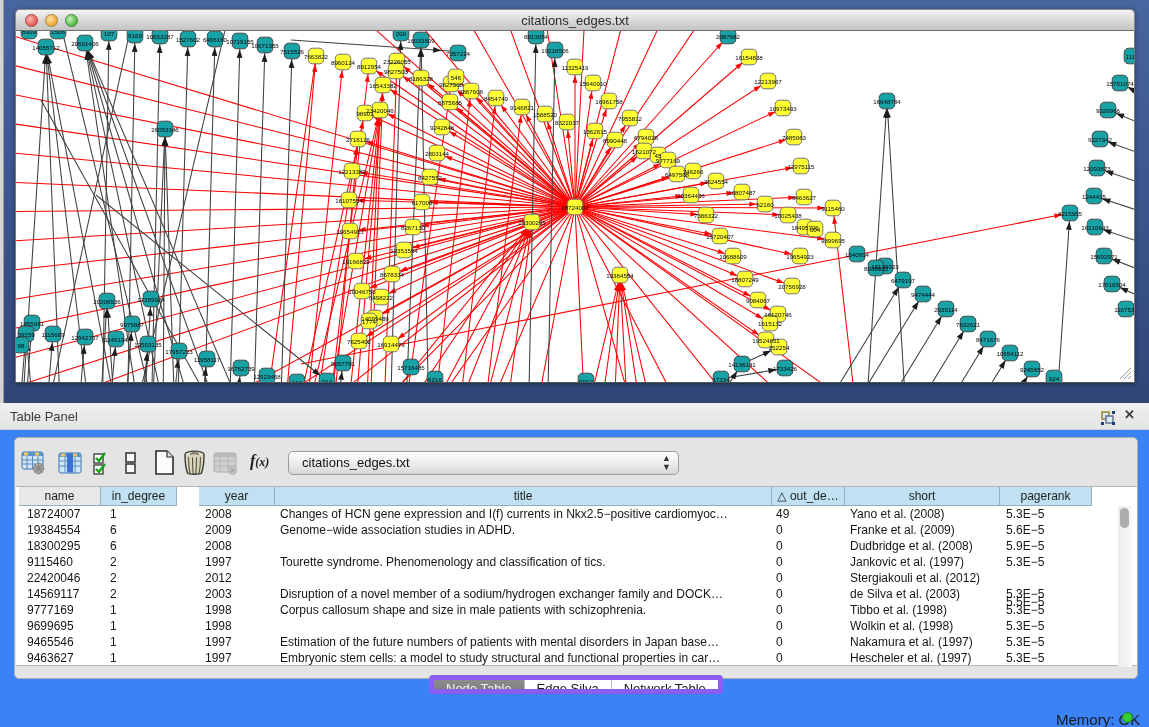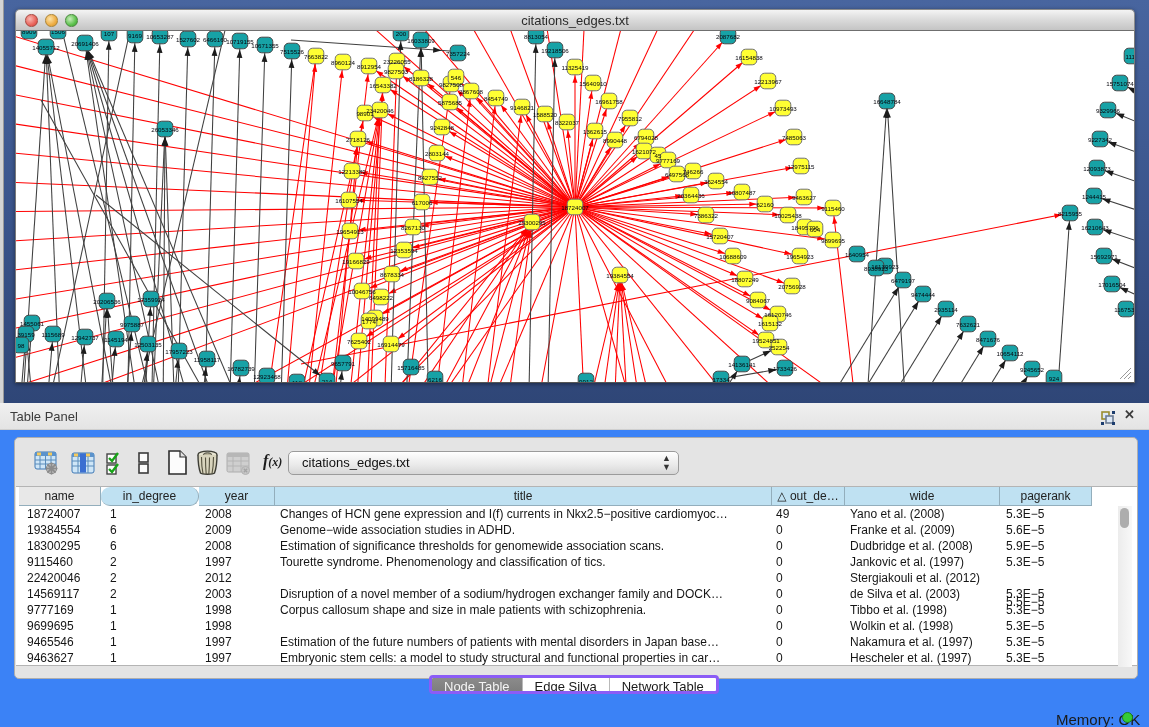--- a/index.html
+++ b/index.html
@@ -18,33 +18,33 @@
 #tly { left:30px; background:radial-gradient(circle at 4px 4px,#fce3a8,#eead44 60%,#d4952a); border:1px solid #ad8638;}
 #tlg { left:50px; background:radial-gradient(circle at 4px 4px,#c9ecbb,#5cc24d 60%,#3d9c31); border:1px solid #4c8a40;}
 #canvas { left:0; top:22px; width:1120px; height:352px; background:#fff; border-left:1px solid #7a7a7a; border-right:1px solid #7a7a7a; border-bottom:1px solid #555; }
 #grip { right:2px; bottom:2px; width:14px; height:14px; }
 
 #panel { left:0; top:403px; width:1149px; height:324px; background:#3b82f6; }
 #phead { left:0; top:0; width:1149px; height:27px; background:linear-gradient(#f0f0f0,#e4e4e4); border-bottom:1px solid #cfcfcf; }
 #phead span { position:absolute; left:10px; top:6px; font-size:13px; color:#3c3c3c; }
 #pclose { left:1124px; top:5px; font-size:15px; font-weight:bold; color:#111; }
 #container { left:14px; top:34px; width:1124px; height:242px; background:#e4e4e4; border:1px solid #aeaeae; border-radius:5px; }
-#toolbar { left:13px; top:0; width:100%; height:48px; }
+#toolbar { left:0; top:0; width:100%; height:48px; }
 #combo { left:273px; top:13px; width:391px; height:24px; border:1px solid #9b9b9b; border-radius:5px;
   background:linear-gradient(#ffffff,#e9e9e9 60%,#d7d7d7); font-size:13px; color:#111; line-height:22px; padding-left:13px; }
 #combo .stepper { position:absolute; right:7px; top:2px; font-size:9px; color:#333; line-height:9px; text-align:center; }
 
 #table { left:1px; top:48px; width:1121px; height:180px; background:#fff; border-top:1px solid #b4b4b4; border-bottom:1px solid #b4b4b4;}
 .hdr { position:absolute; top:0; height:19px; background:#bfe1f2; border-right:1px solid #93aebc; border-bottom:1px solid #93aebc;
   font-size:12px; color:#222; text-align:center; line-height:18px; }
 .cell { position:absolute; height:16px; font-size:12px; color:#151515; line-height:16px; white-space:nowrap; overflow:hidden; }
 #vscroll { left:1102px; top:19px; width:14px; height:161px; background:linear-gradient(90deg,#ececec,#f8f8f8); }
 #vthumb { left:2px; top:2px; width:9px; height:20px; background:#adadad; border-radius:5px; }
 
-#tabs { left:429px; top:272px; height:19px; border:3px solid #8b5cf6; border-radius:4px; overflow:hidden; background:#fff; }
+#tabs { left:429px; top:272px; height:19px; border:5px solid #8b5cf6; border-radius:4px; overflow:hidden; background:#fff; }
 .tab { float:left; height:19px; font-size:13px; line-height:18px; padding:0 12px; color:#1a1a1a; }
 #tab1 { background:linear-gradient(#8b8b8b,#787878); color:#f4f4f4; }
 .tabdiv { float:left; width:1px; height:19px; background:#b9b9b9; }
 #status { left:1056px; top:308px; font-size:15px; color:#1a1a1a; }
 #memdot { left:1122px; top:309px; width:11px; height:11px; border-radius:50%; background:#35cb35; border:1.5px solid #1e7a1e; }
 </style></head>
 <body>
 <div id="stage">
   <div id="desktop" class="abs"></div>
   <div id="lstrip" class="abs"></div>
@@ -786,44 +786,43 @@
 <path d="M1 10 H23 M1 15 H23 M7 6 V21 M15 6 V21" stroke="#a5a5a5" stroke-width="1" fill="none"></path>
 <circle cx="19.5" cy="19.5" r="4" fill="#bdbdbd" stroke="#a0a0a0"></circle>
 <path d="M17.8 17.8 L21.2 21.2 M21.2 17.8 L17.8 21.2" stroke="#8f8f8f" stroke-width="1.3"></path>
 </g>
 </svg>
 <div class="abs" style="left:235px;top:14px;width:36px;font-size:16px;font-style:italic;font-weight:bold;color:#1c1c1c;font-family:'Liberation Serif',serif;">f<span style="font-size:12px;">(x)</span></div>
         </div>
       <div id="combo" class="abs">citations_edges.txt<span class="stepper">▲<br>▼</span></div>
       <div id="table" class="abs">
           <div class="hdr" style="left:3px;width:82px;background:#e8e8e8;">name</div>
-<div class="hdr" style="left:85px;width:98px;border-radius:9px;">in_degree</div>
+<div class="hdr" style="left:85px;width:76px;">in_degree</div>
 <div class="hdr" style="left:183px;width:76px;">year</div>
 <div class="hdr" style="left:259px;width:497px;">title</div>
 <div class="hdr" style="left:756px;width:73px;">△ out_de…</div>
-<div class="hdr" style="left:829px;width:155px;">wide</div>
+<div class="hdr" style="left:829px;width:155px;">short</div>
 <div class="hdr" style="left:984px;width:92px;">pagerank</div>
 <div class="cell" style="left:11px;top:19px;width:74px;">18724007</div>
 <div class="cell" style="left:94px;top:19px;width:89px;">1</div>
 <div class="cell" style="left:189px;top:19px;width:70px;">2008</div>
 <div class="cell" style="left:264px;top:19px;width:492px;">Changes of HCN gene expression and I(f) currents in Nkx2.5−positive cardiomyoc…</div>
 <div class="cell" style="left:760px;top:19px;width:69px;">49</div>
 <div class="cell" style="left:834px;top:19px;width:150px;">Yano et al. (2008)</div>
 <div class="cell" style="left:990px;top:19px;width:86px;">5.3E−5</div>
 <div class="cell" style="left:11px;top:35px;width:74px;">19384554</div>
 <div class="cell" style="left:94px;top:35px;width:89px;">6</div>
 <div class="cell" style="left:189px;top:35px;width:70px;">2009</div>
 <div class="cell" style="left:264px;top:35px;width:492px;">Genome−wide association studies in ADHD.</div>
 <div class="cell" style="left:760px;top:35px;width:69px;">0</div>
 <div class="cell" style="left:834px;top:35px;width:150px;">Franke et al. (2009)</div>
 <div class="cell" style="left:990px;top:35px;width:86px;">5.6E−5</div>
 <div class="cell" style="left:11px;top:51px;width:74px;">18300295</div>
 <div class="cell" style="left:94px;top:51px;width:89px;">6</div>
 <div class="cell" style="left:189px;top:51px;width:70px;">2008</div>
-<div class="cell" style="left:264px;top:51px;width:492px;">Estimation of significance thresholds for genomewide association scans.</div>
 <div class="cell" style="left:760px;top:51px;width:69px;">0</div>
 <div class="cell" style="left:834px;top:51px;width:150px;">Dudbridge et al. (2008)</div>
 <div class="cell" style="left:990px;top:51px;width:86px;">5.9E−5</div>
 <div class="cell" style="left:11px;top:67px;width:74px;">9115460</div>
 <div class="cell" style="left:94px;top:67px;width:89px;">2</div>
 <div class="cell" style="left:189px;top:67px;width:70px;">1997</div>
 <div class="cell" style="left:264px;top:67px;width:492px;">Tourette syndrome. Phenomenology and classification of tics.</div>
 <div class="cell" style="left:760px;top:67px;width:69px;">0</div>
 <div class="cell" style="left:834px;top:67px;width:150px;">Jankovic et al. (1997)</div>
 <div class="cell" style="left:990px;top:67px;width:86px;">5.3E−5</div>

